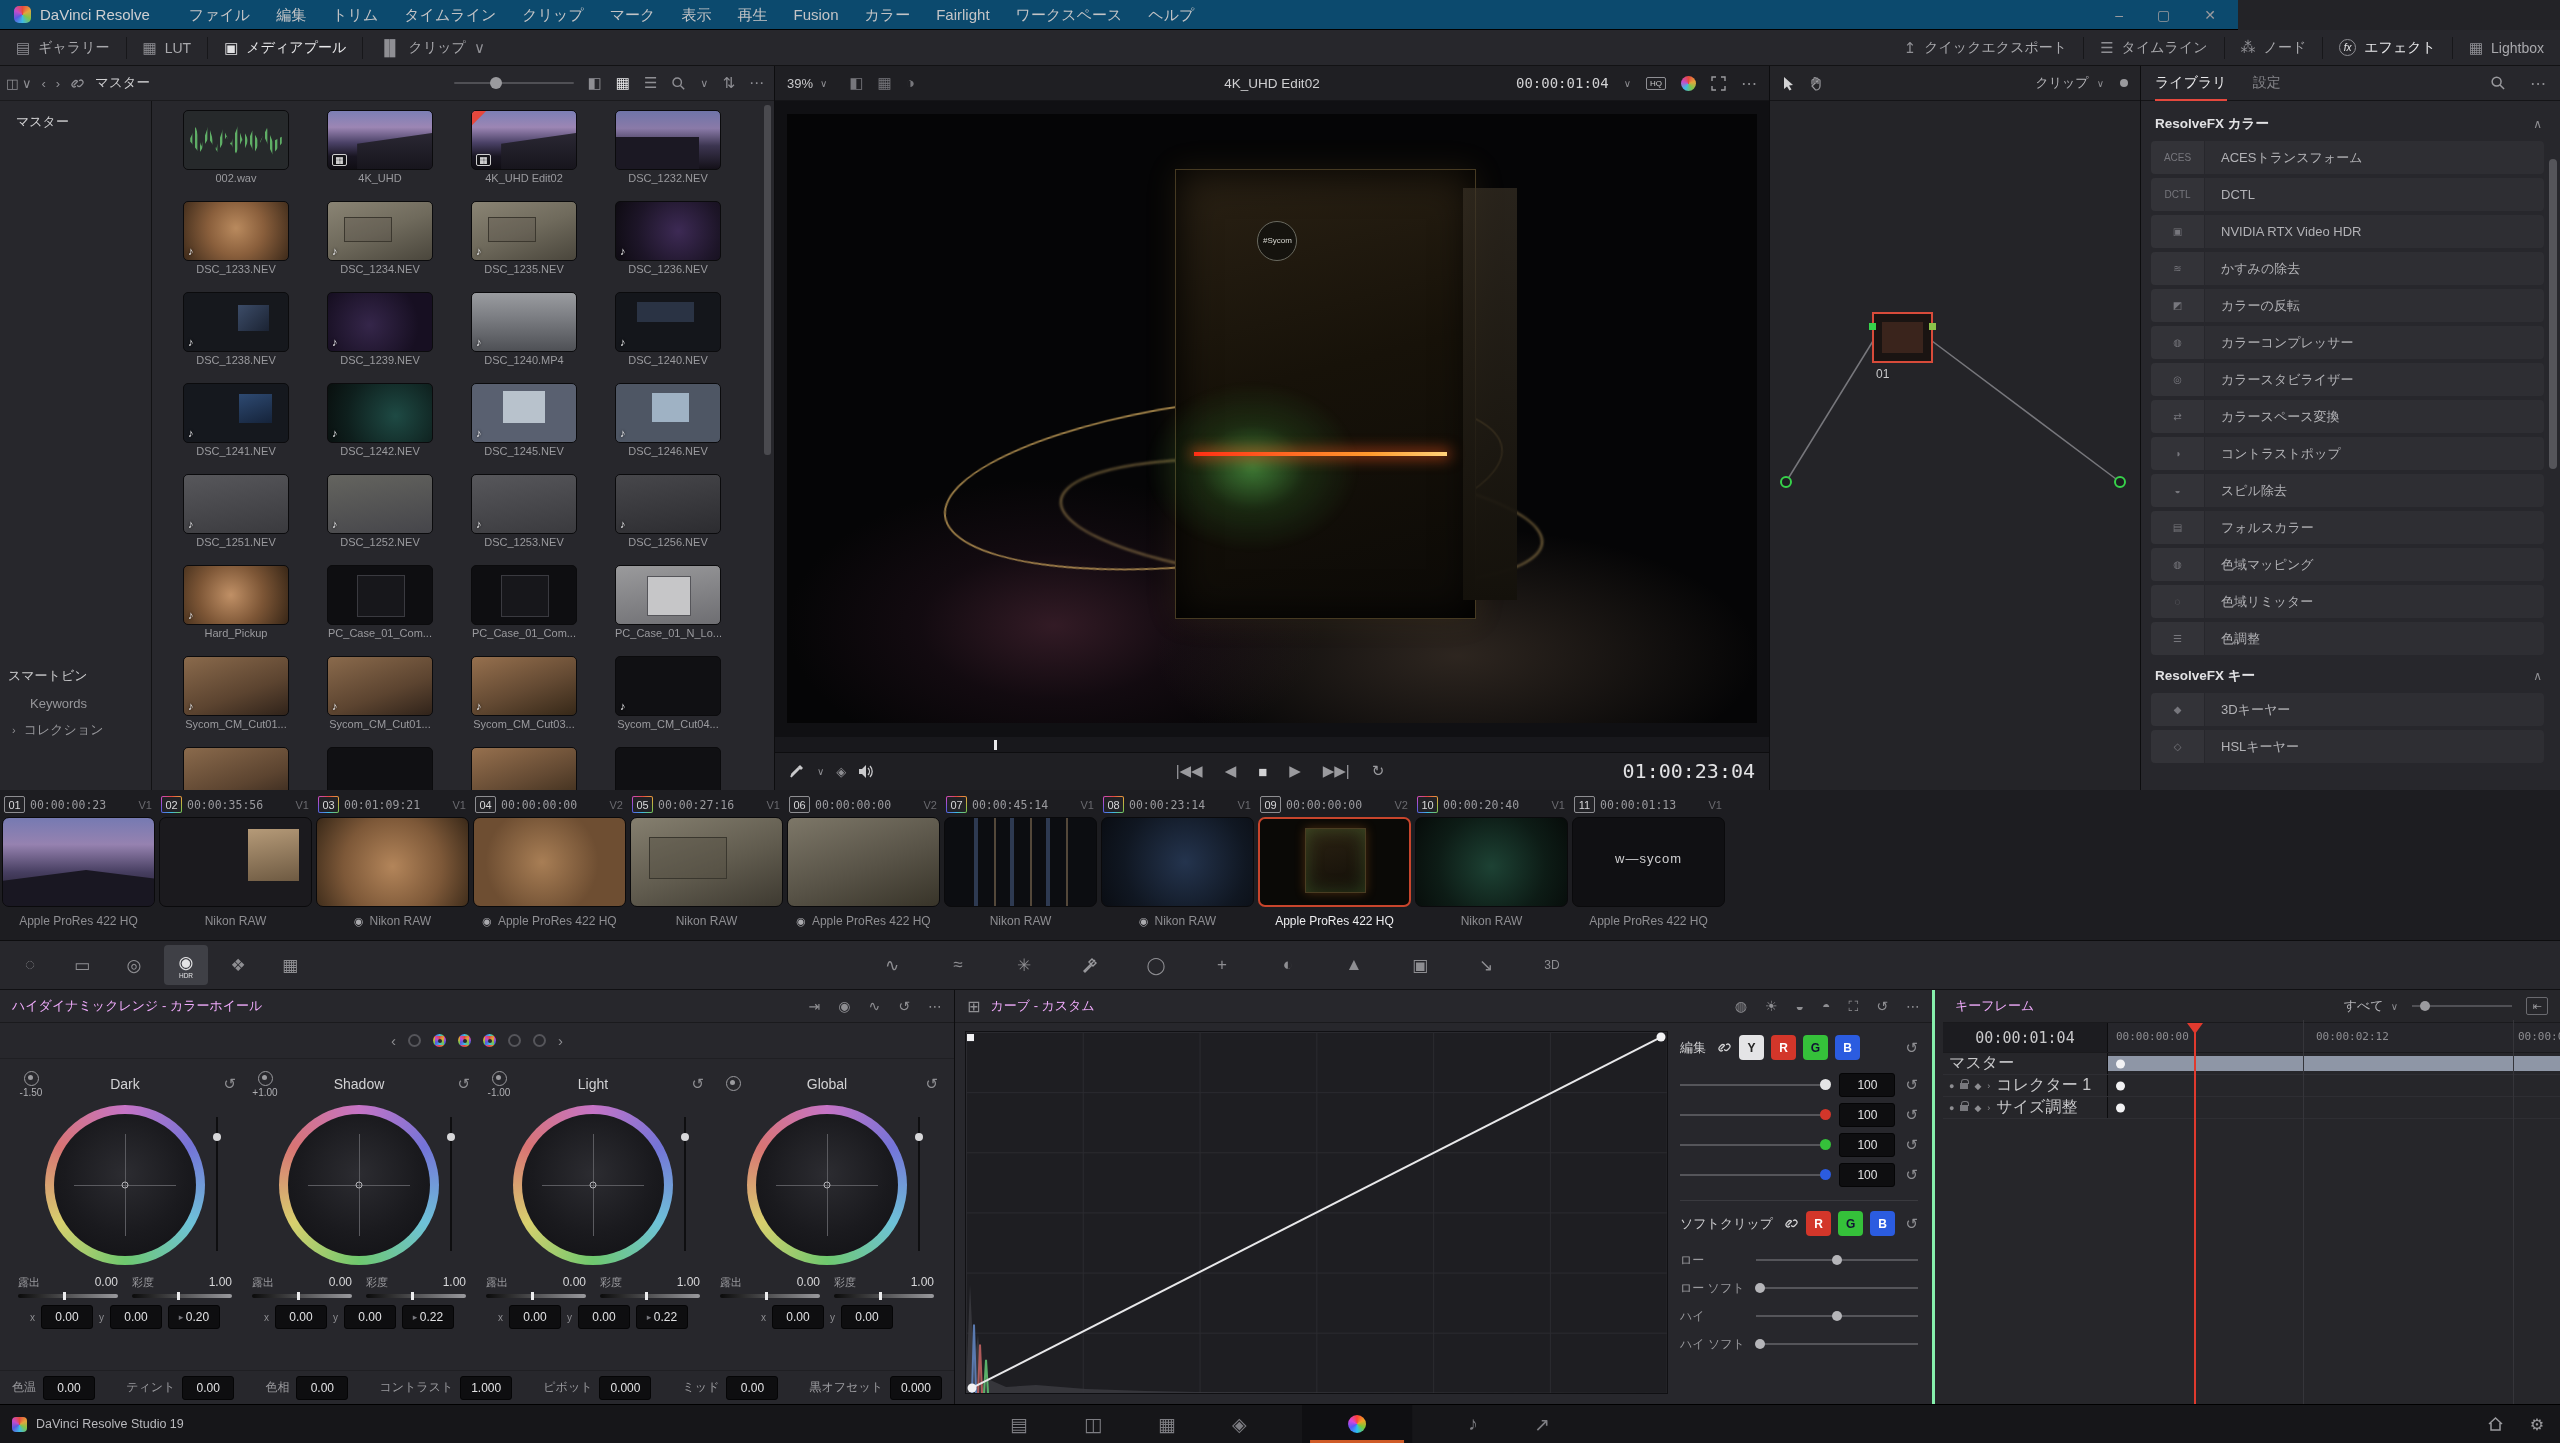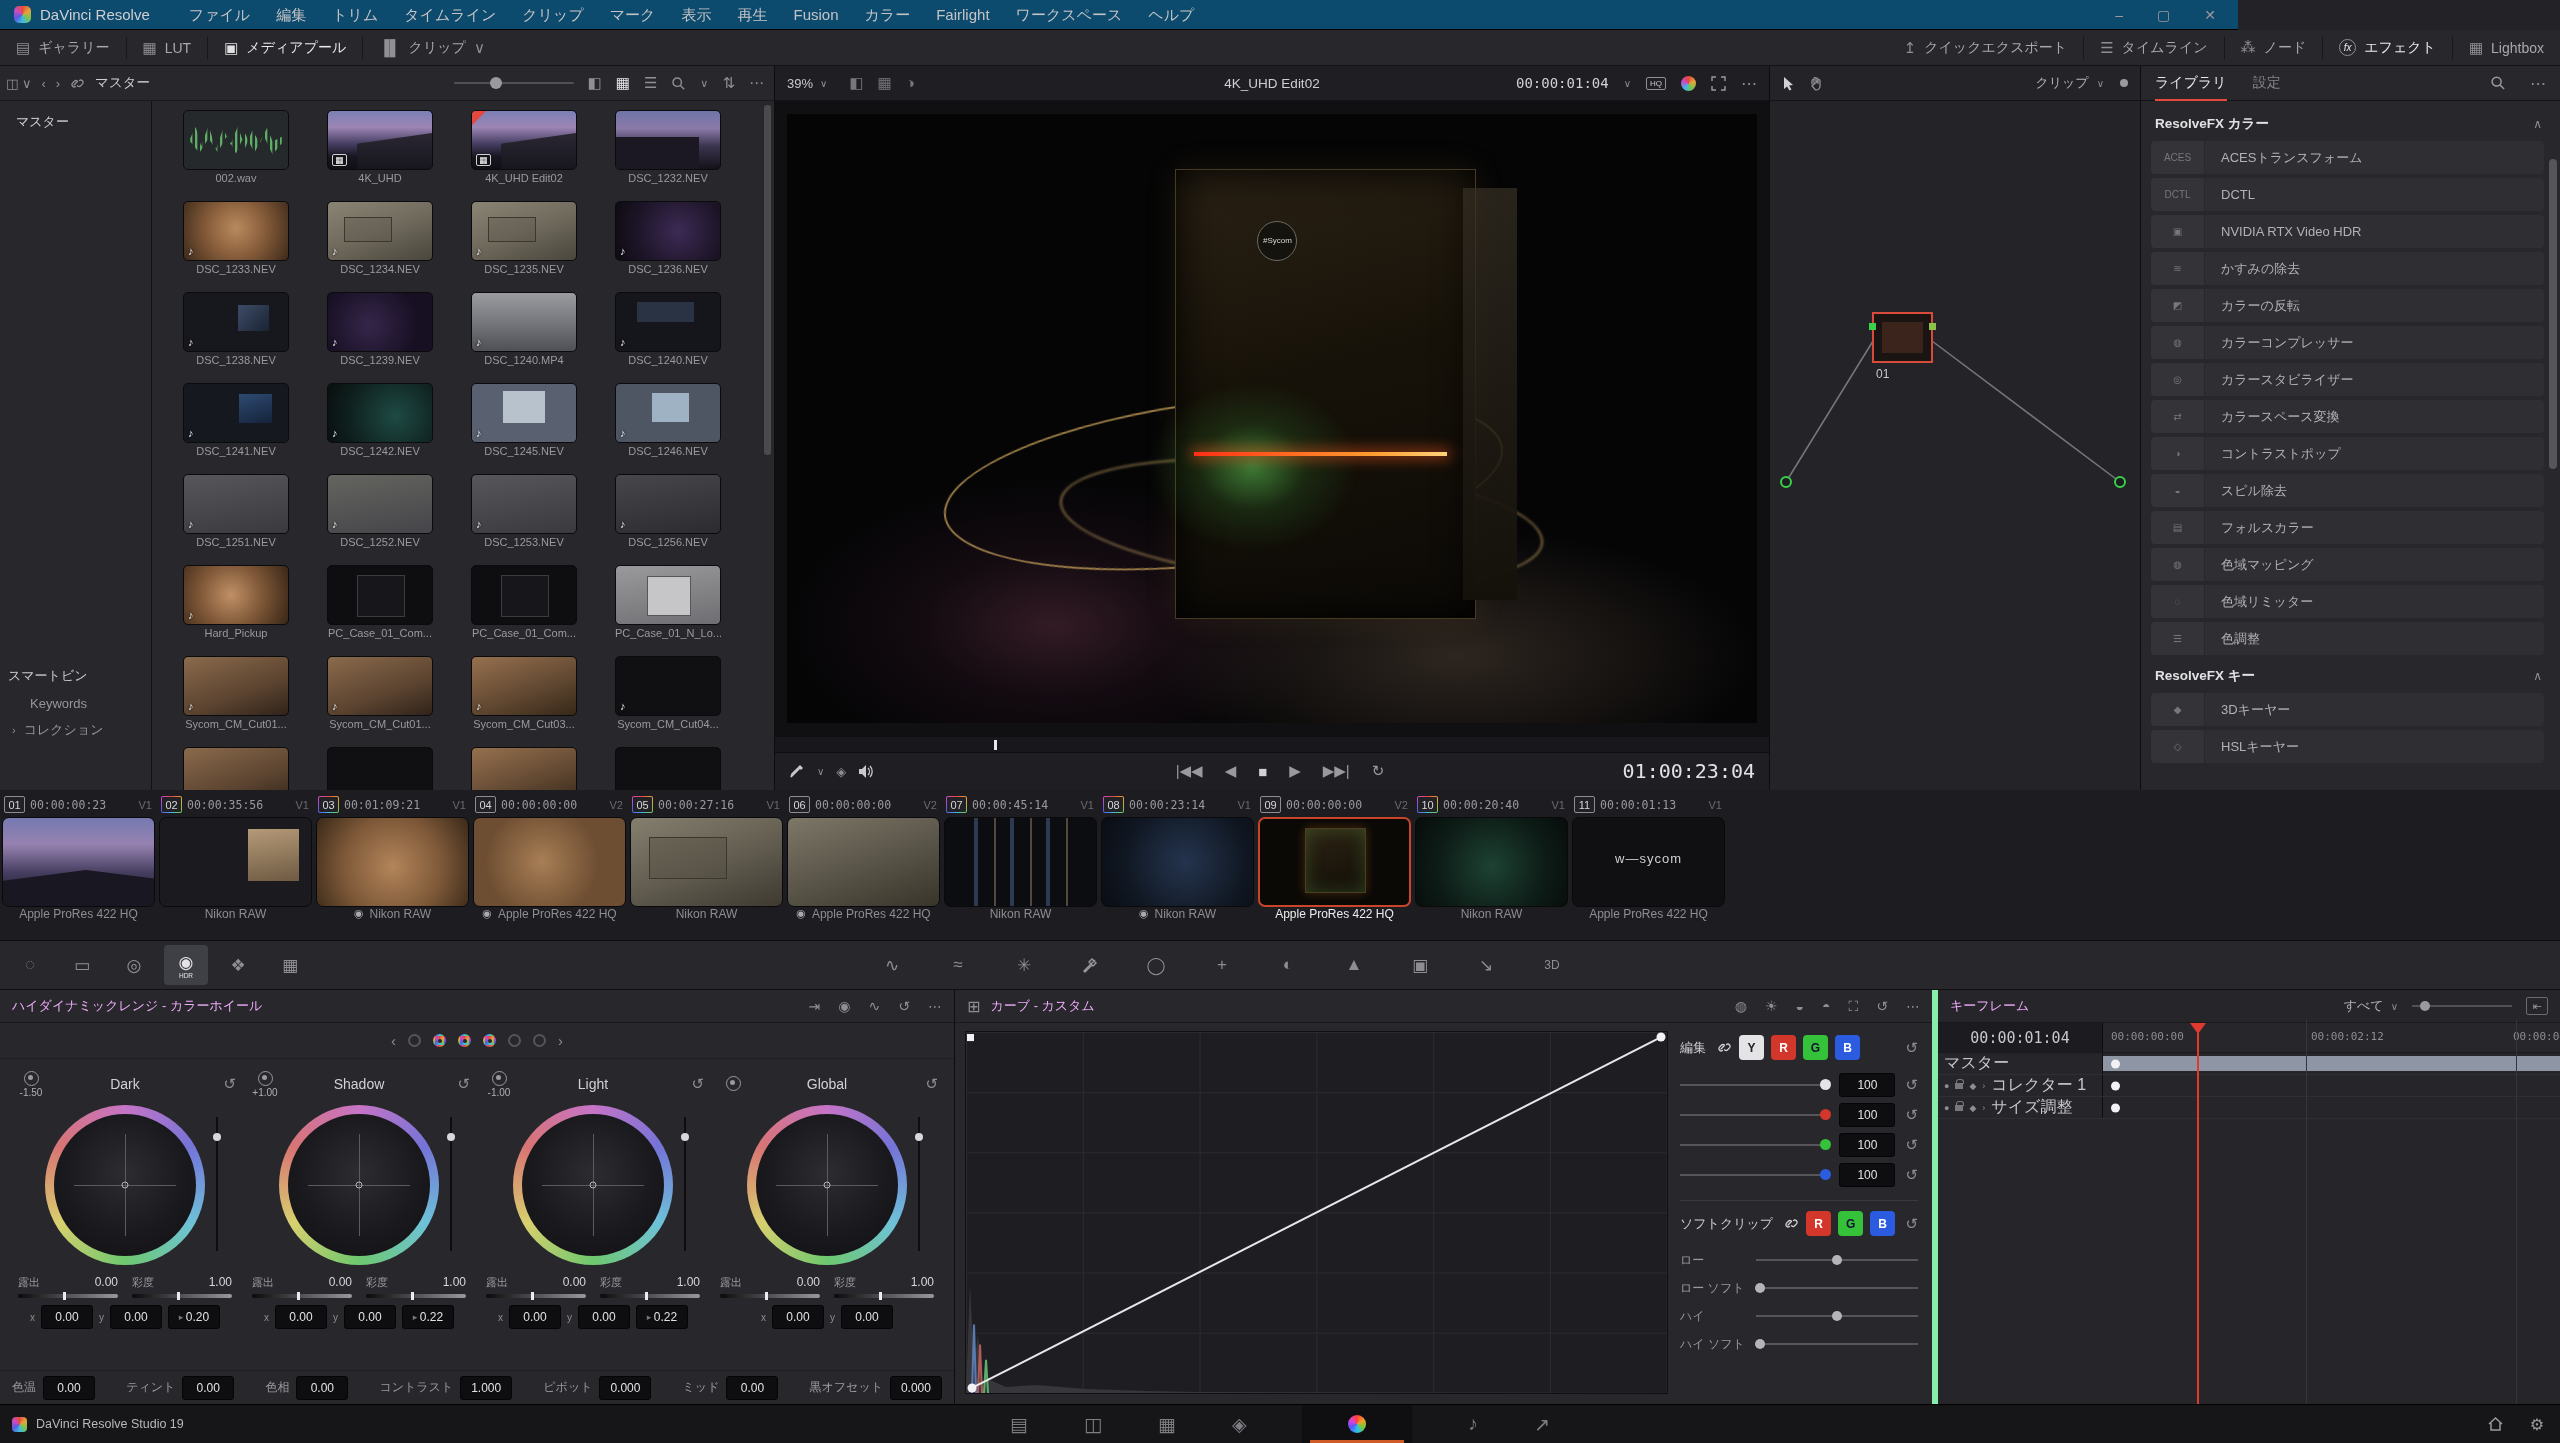--- a/index.html
+++ b/index.html
@@ -143,21 +143,21 @@
   
   #clipstrip{left:0;top:790px;width:2560px;height:151px;background:#1d1d21;border-bottom:1px solid #0d0d0f;display:flex;padding:2px 0 0 2px;gap:4px;}
   .clip{width:153px;display:flex;flex-direction:column;}
   .c-head{height:25px;display:flex;align-items:center;gap:5px;padding:0 3px 0 2px;}
   .c-num{width:21px;height:17px;border:1px solid #8e8e92;border-radius:2px;font-size:11px;color:#d8d8da;display:flex;align-items:center;justify-content:center;background:#222226;}
   .c-num.rainbow{border:1px solid transparent;background:linear-gradient(#222226,#222226) padding-box,conic-gradient(#e5483d,#e5a43d,#7ec54b,#3dbbe5,#5a5ae0,#c84bc8,#e5483d) border-box;}
   .c-tc{font-size:11.5px;color:#9a9a9e;}
   .c-trk{margin-left:auto;font-size:11px;color:#6a6a6f;}
   .c-thumb{height:90px;border-radius:7px;border:1px solid #0a0a0c;position:relative;overflow:hidden;background:#2c2c31;}
   .c-thumb.selected{border:2px solid #c8452c;}
-  .c-codec{height:28px;display:flex;align-items:flex-start;justify-content:center;gap:6px;font-size:12px;color:#8e8e92;}
+  .c-codec{height:28px;display:flex;align-items:center;justify-content:center;gap:6px;font-size:12px;color:#8e8e92;}
   .c-codec.selected{color:#ececee;}
   .codec-badge{font-size:11px;color:#aaaaae;}
   .c-dusk{background:linear-gradient(180deg,#767ab2 0%,#9682b0 30%,#463e60 62%,#15121c 100%);}
   .c-dusk::after{content:"";position:absolute;left:0;top:52%;width:100%;height:48%;background:#191722;clip-path:polygon(0 40%,55% 15%,100% 35%,100% 100%,0 100%);}
   .c-room{background:#1b1a1e;}
   .c-room::after{content:"";position:absolute;right:8%;top:12%;width:34%;height:60%;background:linear-gradient(170deg,#b59a78,#6e5a42);}
   .c-hands{background:radial-gradient(circle at 50% 55%,#b3855a 0%,#7d5838 55%,#31221444 100%),#3c2b1a;}
   .c-hands2{background:radial-gradient(circle at 45% 50%,#a87e55 0%,#6e4e32 60%),#352617;}
   .c-desk{background:linear-gradient(160deg,#857f6f,#605b4e 55%,#3e3a31);}
   .c-desk::after{content:"";position:absolute;left:12%;top:22%;width:50%;height:45%;background:#524d4266;border:1px solid #3a372e;}
@@ -243,21 +243,21 @@
   .ch-knob{position:absolute;right:-2px;top:-5px;width:11px;height:11px;border-radius:50%;}
   .k-y{background:#e4e4e6;} .k-r{background:#d3362a;} .k-g{background:#35c13a;} .k-b{background:#2b5ce0;}
   .cv-divider{height:1px;background:#3a3a3f;margin:10px 0;}
   .soft-slider{display:flex;align-items:center;gap:8px;height:28px;}
   .soft-label{width:68px;font-size:12px;color:#9a9a9e;white-space:nowrap;}
   .soft-track{flex:1;height:2px;background:#55555a;position:relative;}
   .soft-knob{position:absolute;top:-4px;width:10px;height:10px;border-radius:50%;background:#b5b5b9;}
   .pos-mid .soft-knob{left:47%;} .pos-left .soft-knob{left:-1px;}
 
   
-  #kf{width:628px;background:#26262a;border-left:6px solid #86efac;display:flex;flex-direction:column;position:relative;}
+  #kf{width:628px;background:#26262a;border-left:3px solid #86efac;display:flex;flex-direction:column;position:relative;padding-left:8px;}
   #kf-hdr-right{margin-left:auto;display:flex;align-items:center;gap:14px;}
   #kf-filter{font-size:13px;color:#b5b5b9;display:flex;gap:7px;align-items:center;}
   #kf-slider{width:100px;height:2px;background:#505055;position:relative;}
   #kf-slider::after{content:"";position:absolute;left:8%;top:-4px;width:10px;height:10px;border-radius:50%;background:#9a9a9e;}
   .kf-collapse{width:22px;height:18px;border:1px solid #6a6a6f;border-radius:2px;font-size:11px;display:flex;align-items:center;justify-content:center;color:#9a9a9e;}
   #kf-ruler{height:30px;display:flex;border-bottom:1px solid #1a1a1d;}
   #kf-cur{width:165px;background:#1c1c20;display:flex;align-items:center;justify-content:center;font-size:15px;color:#c9c9cb;border-right:1px solid #0d0d0f;}
   #kf-scale{flex:1;position:relative;background:#26262b;overflow:hidden;}
   .ruler-label{position:absolute;top:7px;font-size:11px;color:#8e8e92;white-space:nowrap;}
   #kf-rows{flex:1;position:relative;}

